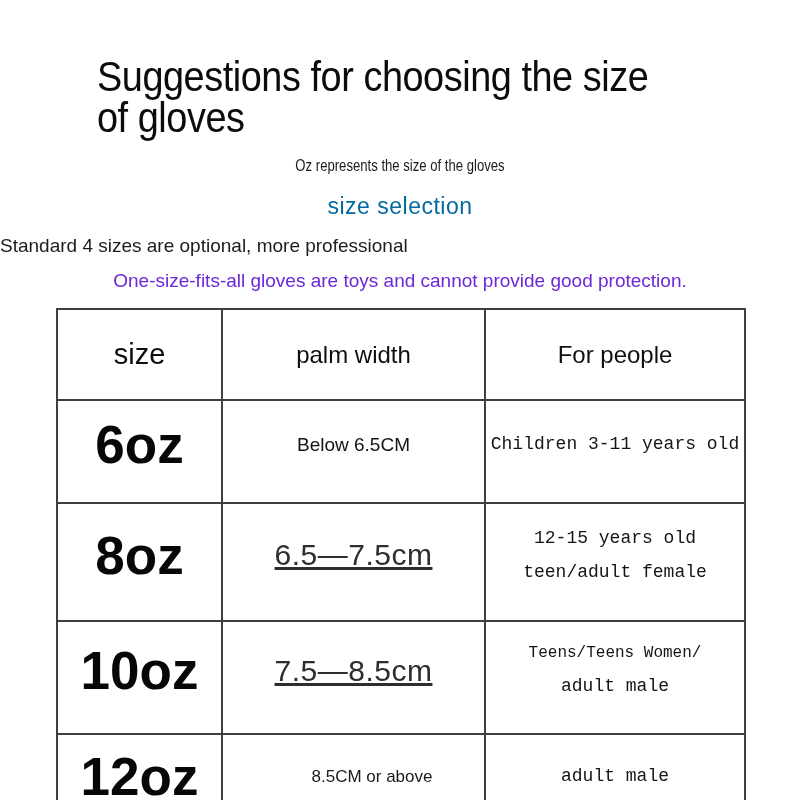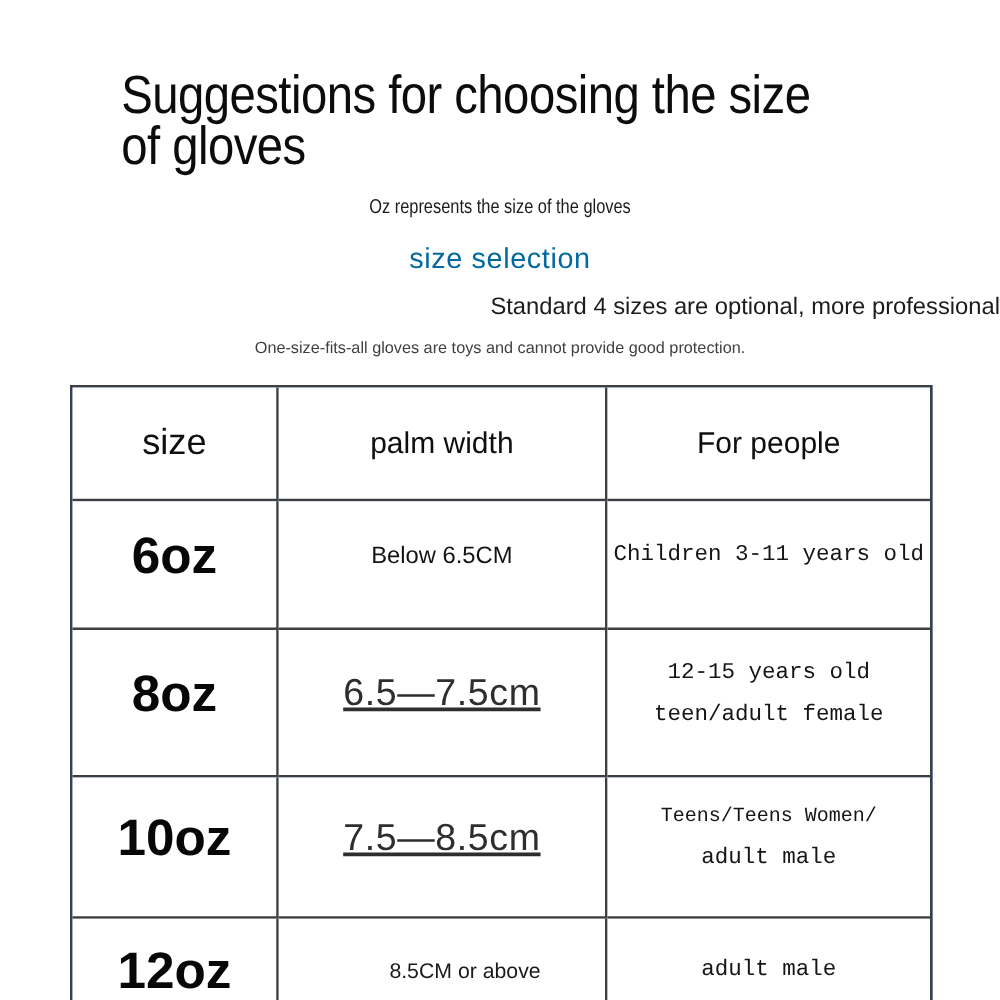--- a/index.html
+++ b/index.html
@@ -44,31 +44,31 @@
     top: 153px;
     text-align: center;
     font-size: 23px;
     letter-spacing: 0.5px;
     color: #0369a1;
   }
   .note1 {
     position: absolute;
     left: 0; right: 0;
     top: 195px;
-    text-align: right;
+    text-align: left;
     font-size: 19px;
     color: #1c1c1c;
   }
   .note2 {
     position: absolute;
     left: 0; right: 0;
     top: 230px;
     text-align: center;
-    font-size: 13px;
-    color: #404040;
+    font-size: 19px;
+    color: #6d28d9;
   }
   .size-table {
     position: absolute;
     left: 56px;
     top: 268px;
     display: grid;
     grid-template-columns: 165px 263px 258px;
     grid-template-rows: 91px 103px 118px 113px 97px;
     border: 2px solid #3f3f3f;
     background: #3b82f6;
@@ -82,21 +82,21 @@
     align-items: center;
     justify-content: center;
     text-align: center;
     background: #ffffff;
   }
   .cell.last-col { border-right: none; }
   .cell.last-row { border-bottom: none; }
   .cell.data { padding-bottom: 14px; }
   .head-size { font-size: 29px; color: #0f0f0f; }
   .head { font-size: 24px; color: #0f0f0f; }
-  .oz { font-size: 41px; font-weight: bold; color: #070707; }
+  .oz { font-size: 53px; font-weight: bold; color: #070707; }
   .pw-sm { font-size: 19px; color: #141414; }
   .pw-lg { font-size: 30px; color: #2e2e2e; letter-spacing: 0.5px; text-decoration: underline; }
   .pw-xs { font-size: 17px; color: #1a1a1a; padding-left: 37px; }
   .fp { gap: 13px; font-family: Liberation Mono, monospace; }
   .fp-line { font-size: 18px; color: #151515; line-height: 1.15; }
   .fp-line.sm { font-size: 16px; }
 </style>
 </head>
 <body>
 

